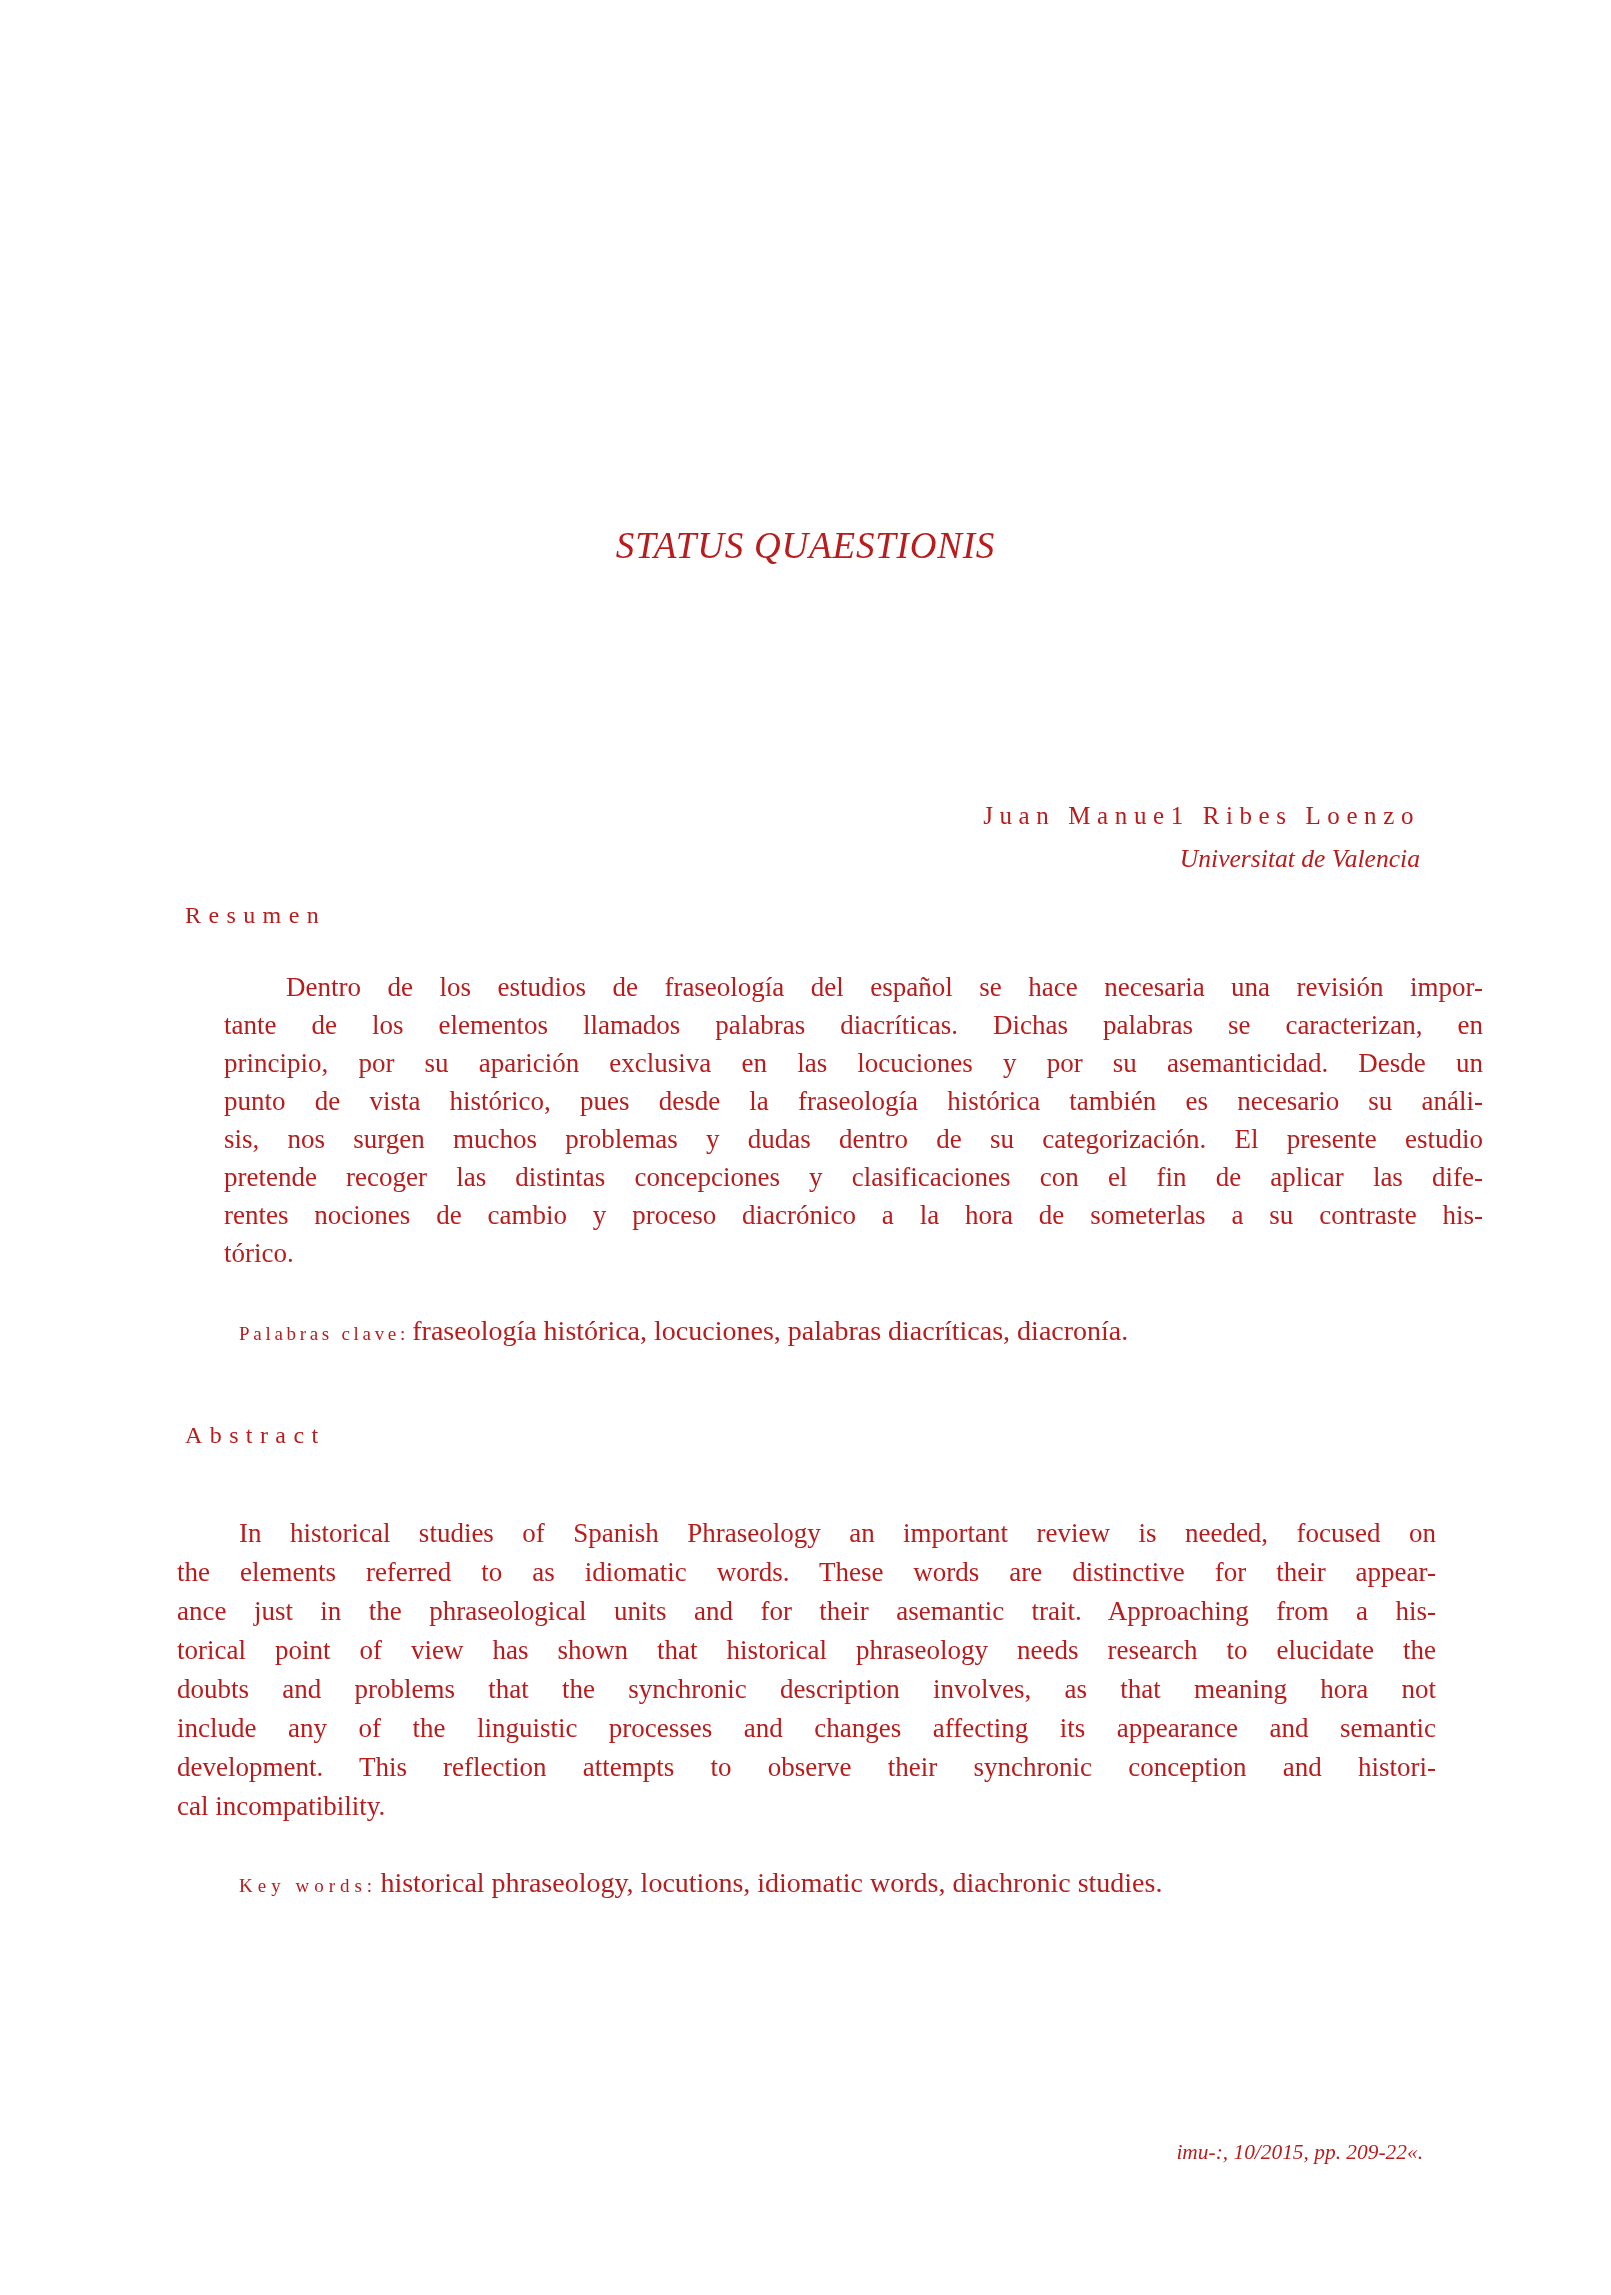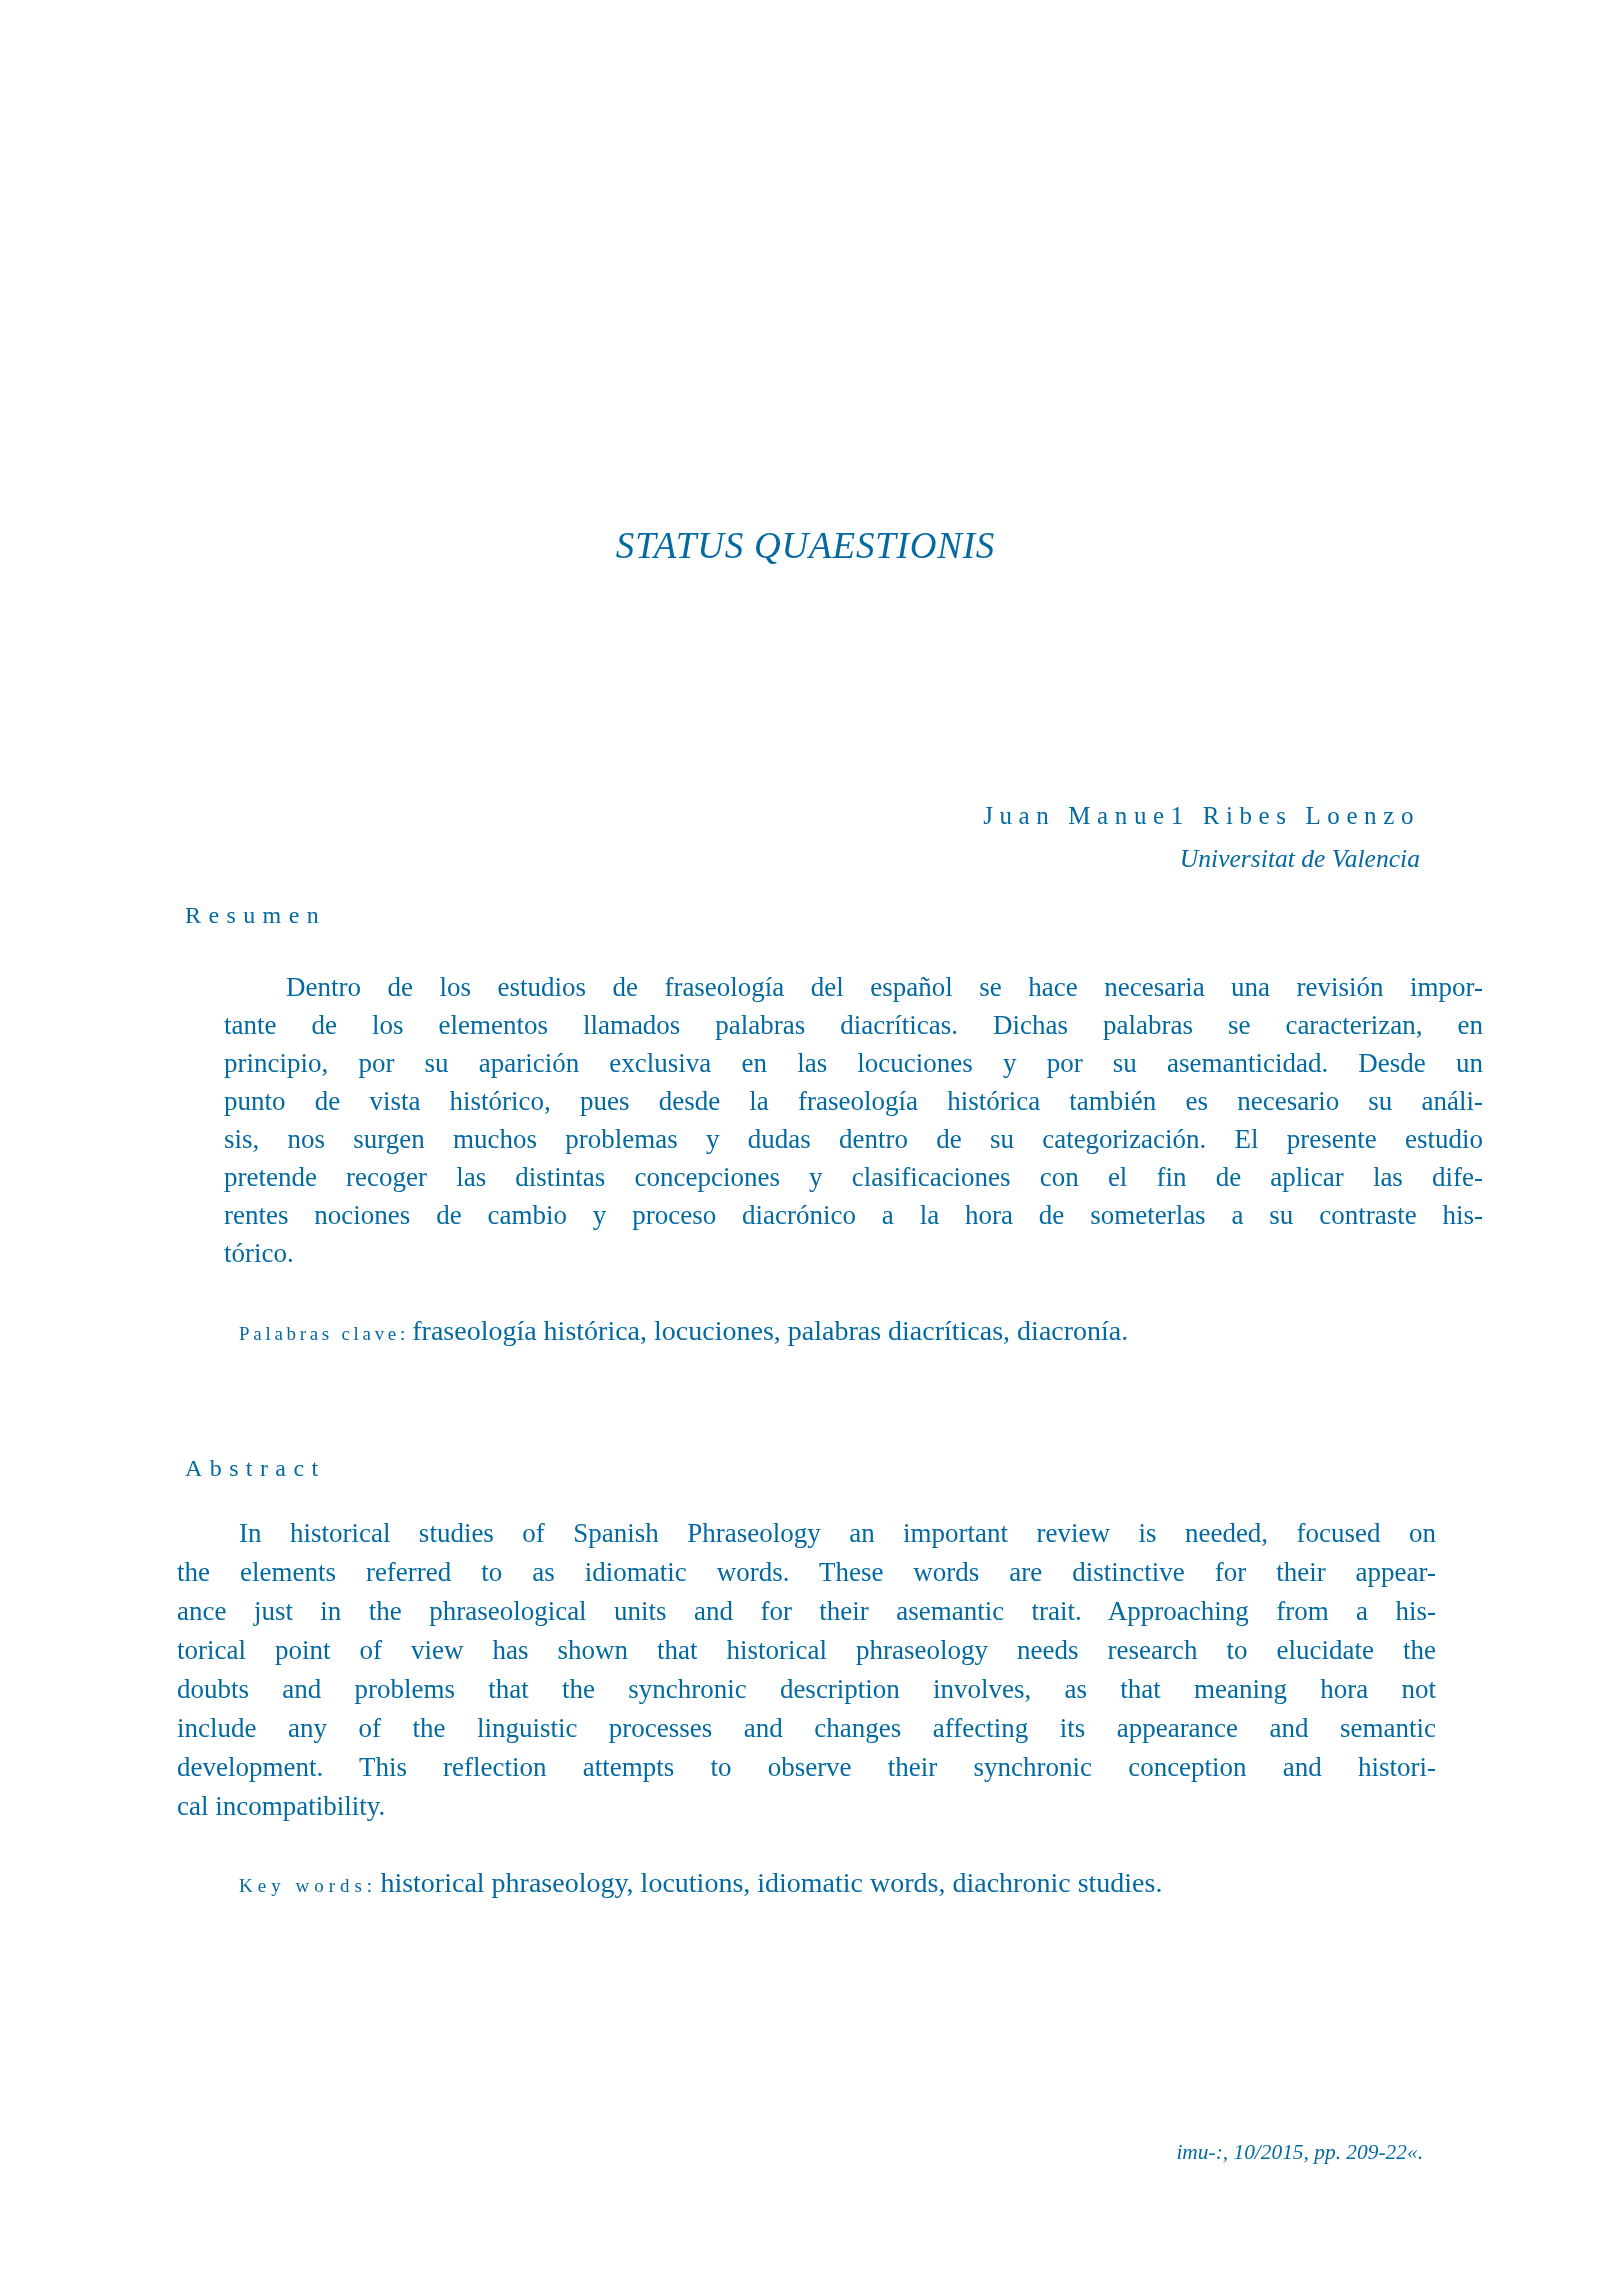--- a/index.html
+++ b/index.html
@@ -5,21 +5,21 @@
   html, body {
     margin: 0;
     padding: 0;
     background: #ffffff;
   }
   .page {
     position: relative;
     width: 1611px;
     height: 2295px;
     background: #ffffff;
-    color: #0369a1;
+    color: #b91c1c;
     font-family: "Liberation Serif", "DejaVu Serif", serif;
     overflow: hidden;
   }
 
   
   .title {
     position: absolute;
     top: 521px;
     left: 0;
     width: 100%;
@@ -55,21 +55,21 @@
   .section-heading {
     position: absolute;
     left: 177px;
     font-size: 24px;
     letter-spacing: 7.4px;
     line-height: 31px;
     white-space: nowrap;
     margin-left: 8px;
   }
   .heading-resumen { top: 900px; }
-  .heading-abstract { top: 1453px; }
+  .heading-abstract { top: 1420px; }
 
   
   .para {
     position: absolute;
     left: 177px;
     width: 1259px;
     font-size: 27px;
   }
   .para-resumen { top: 968px; margin-left: 47px; }
   .para-resumen .pline { line-height: 38px; }

